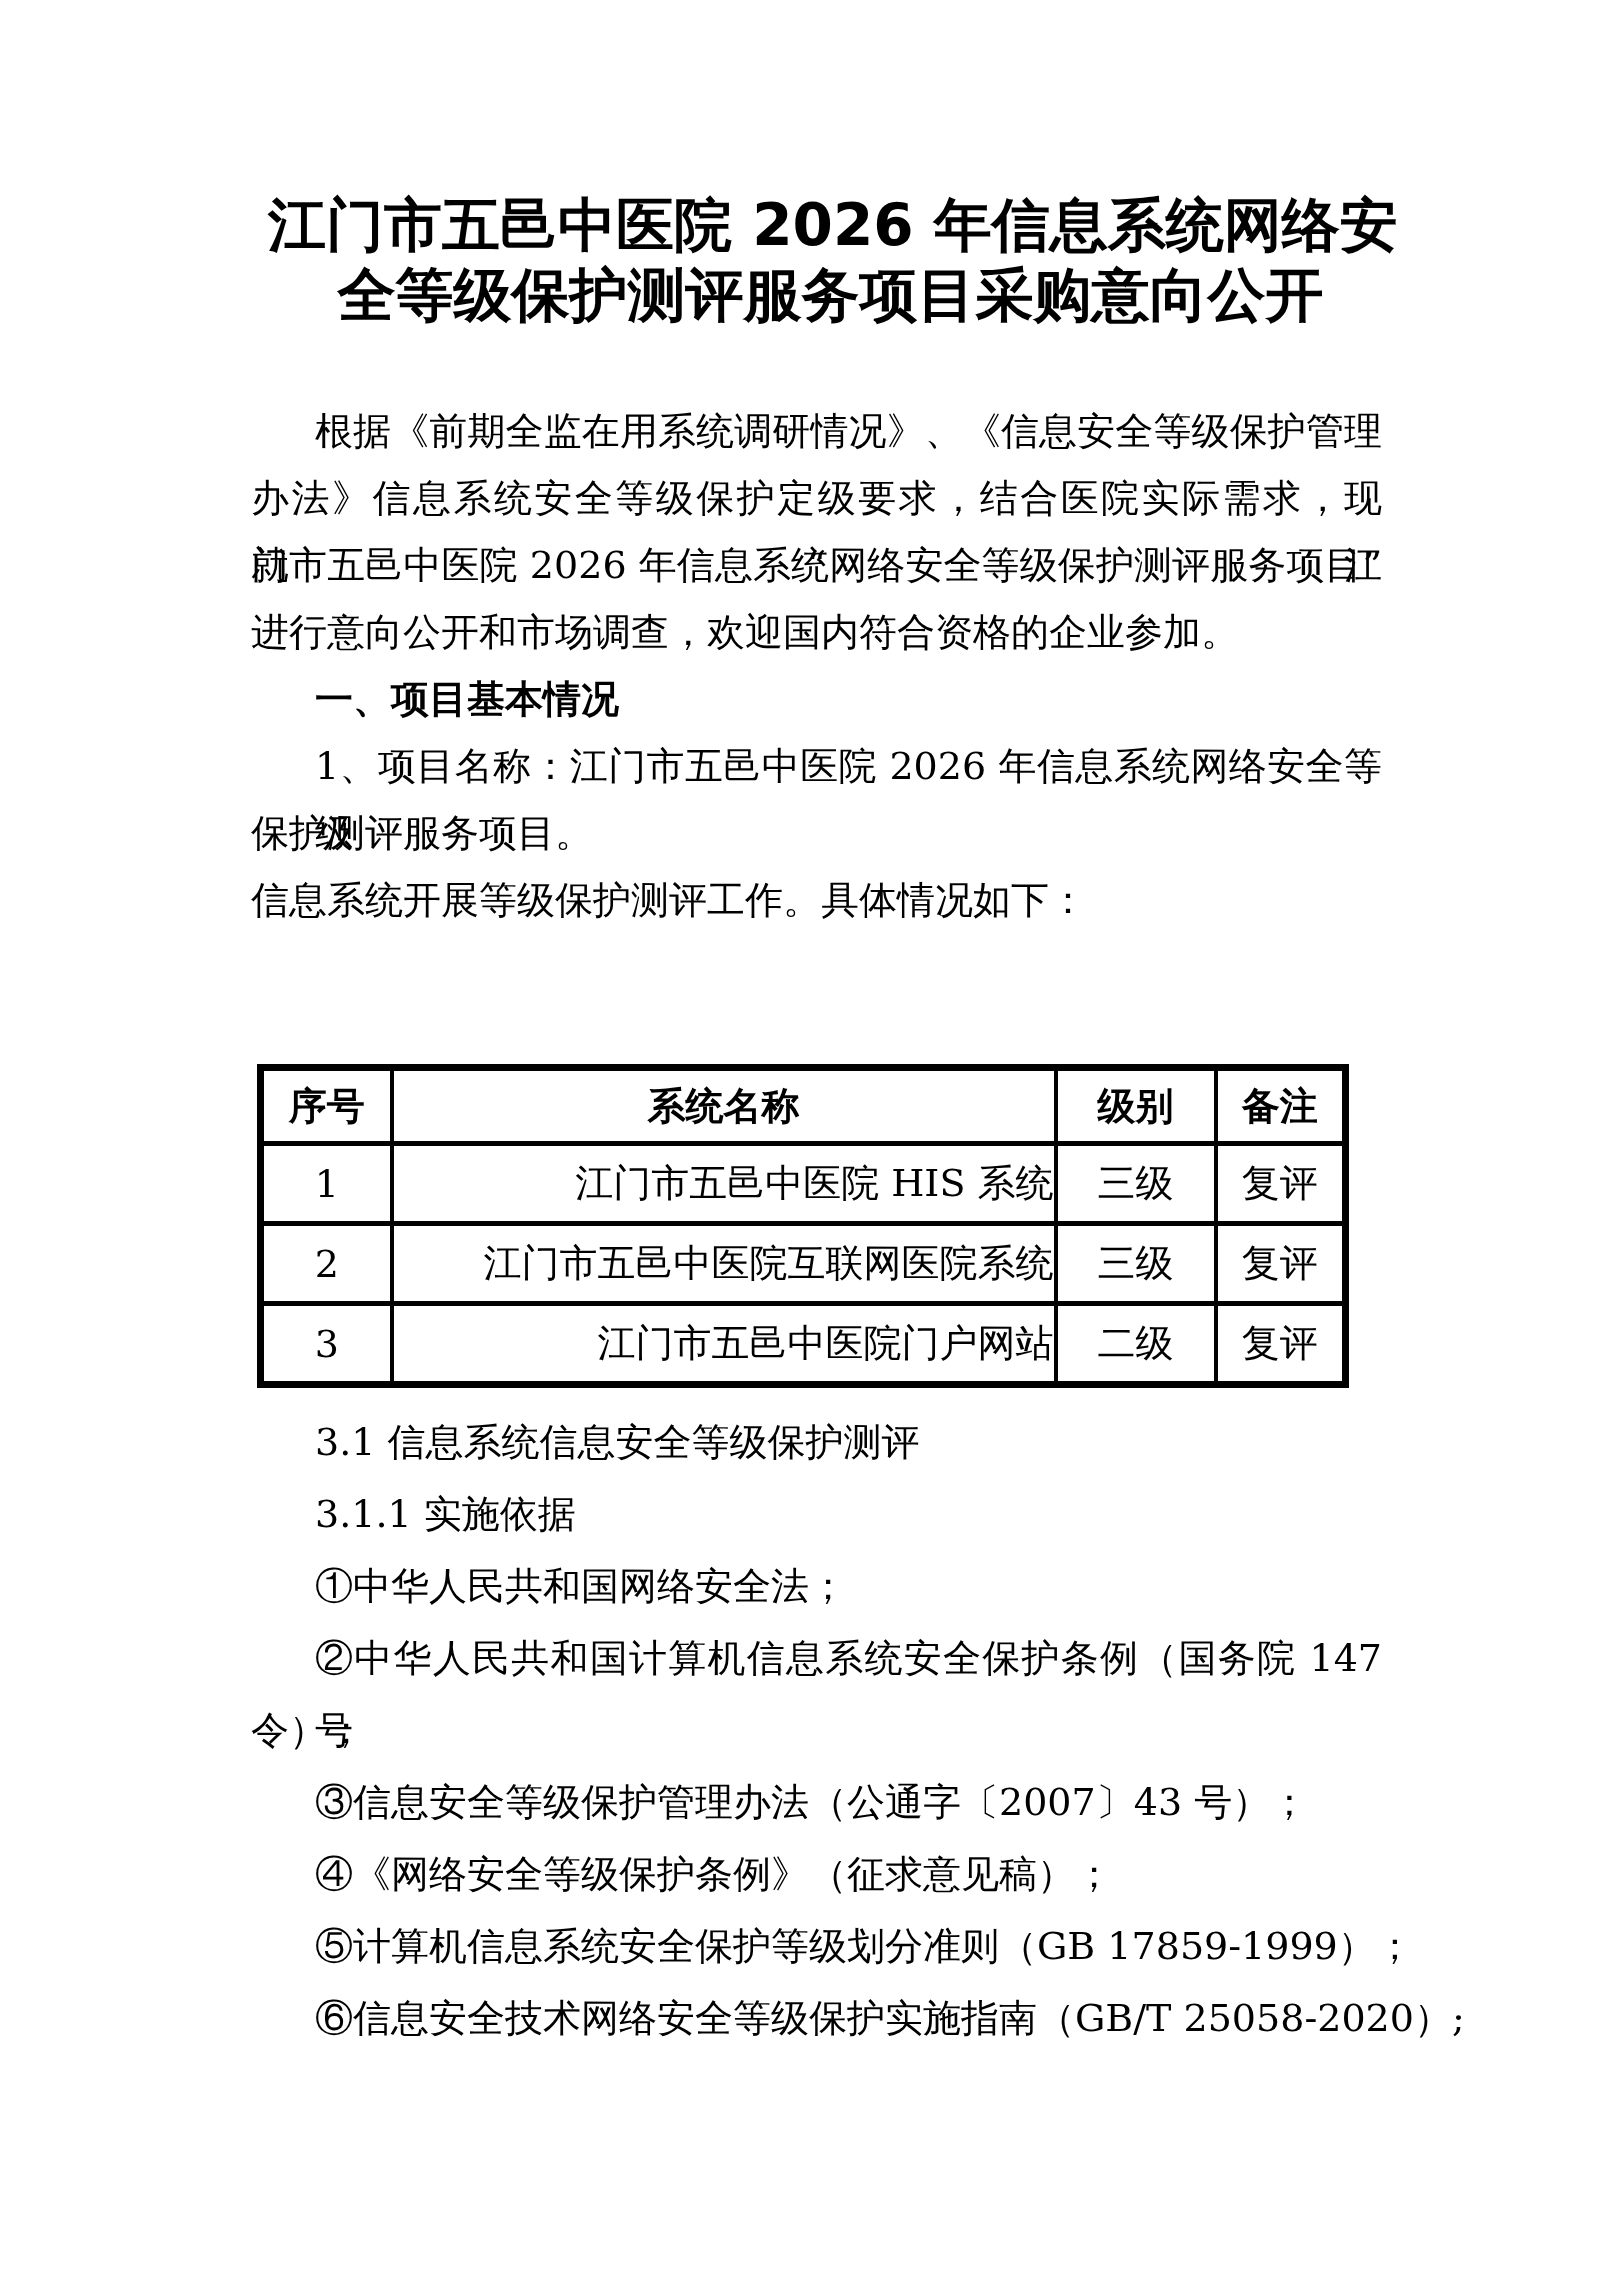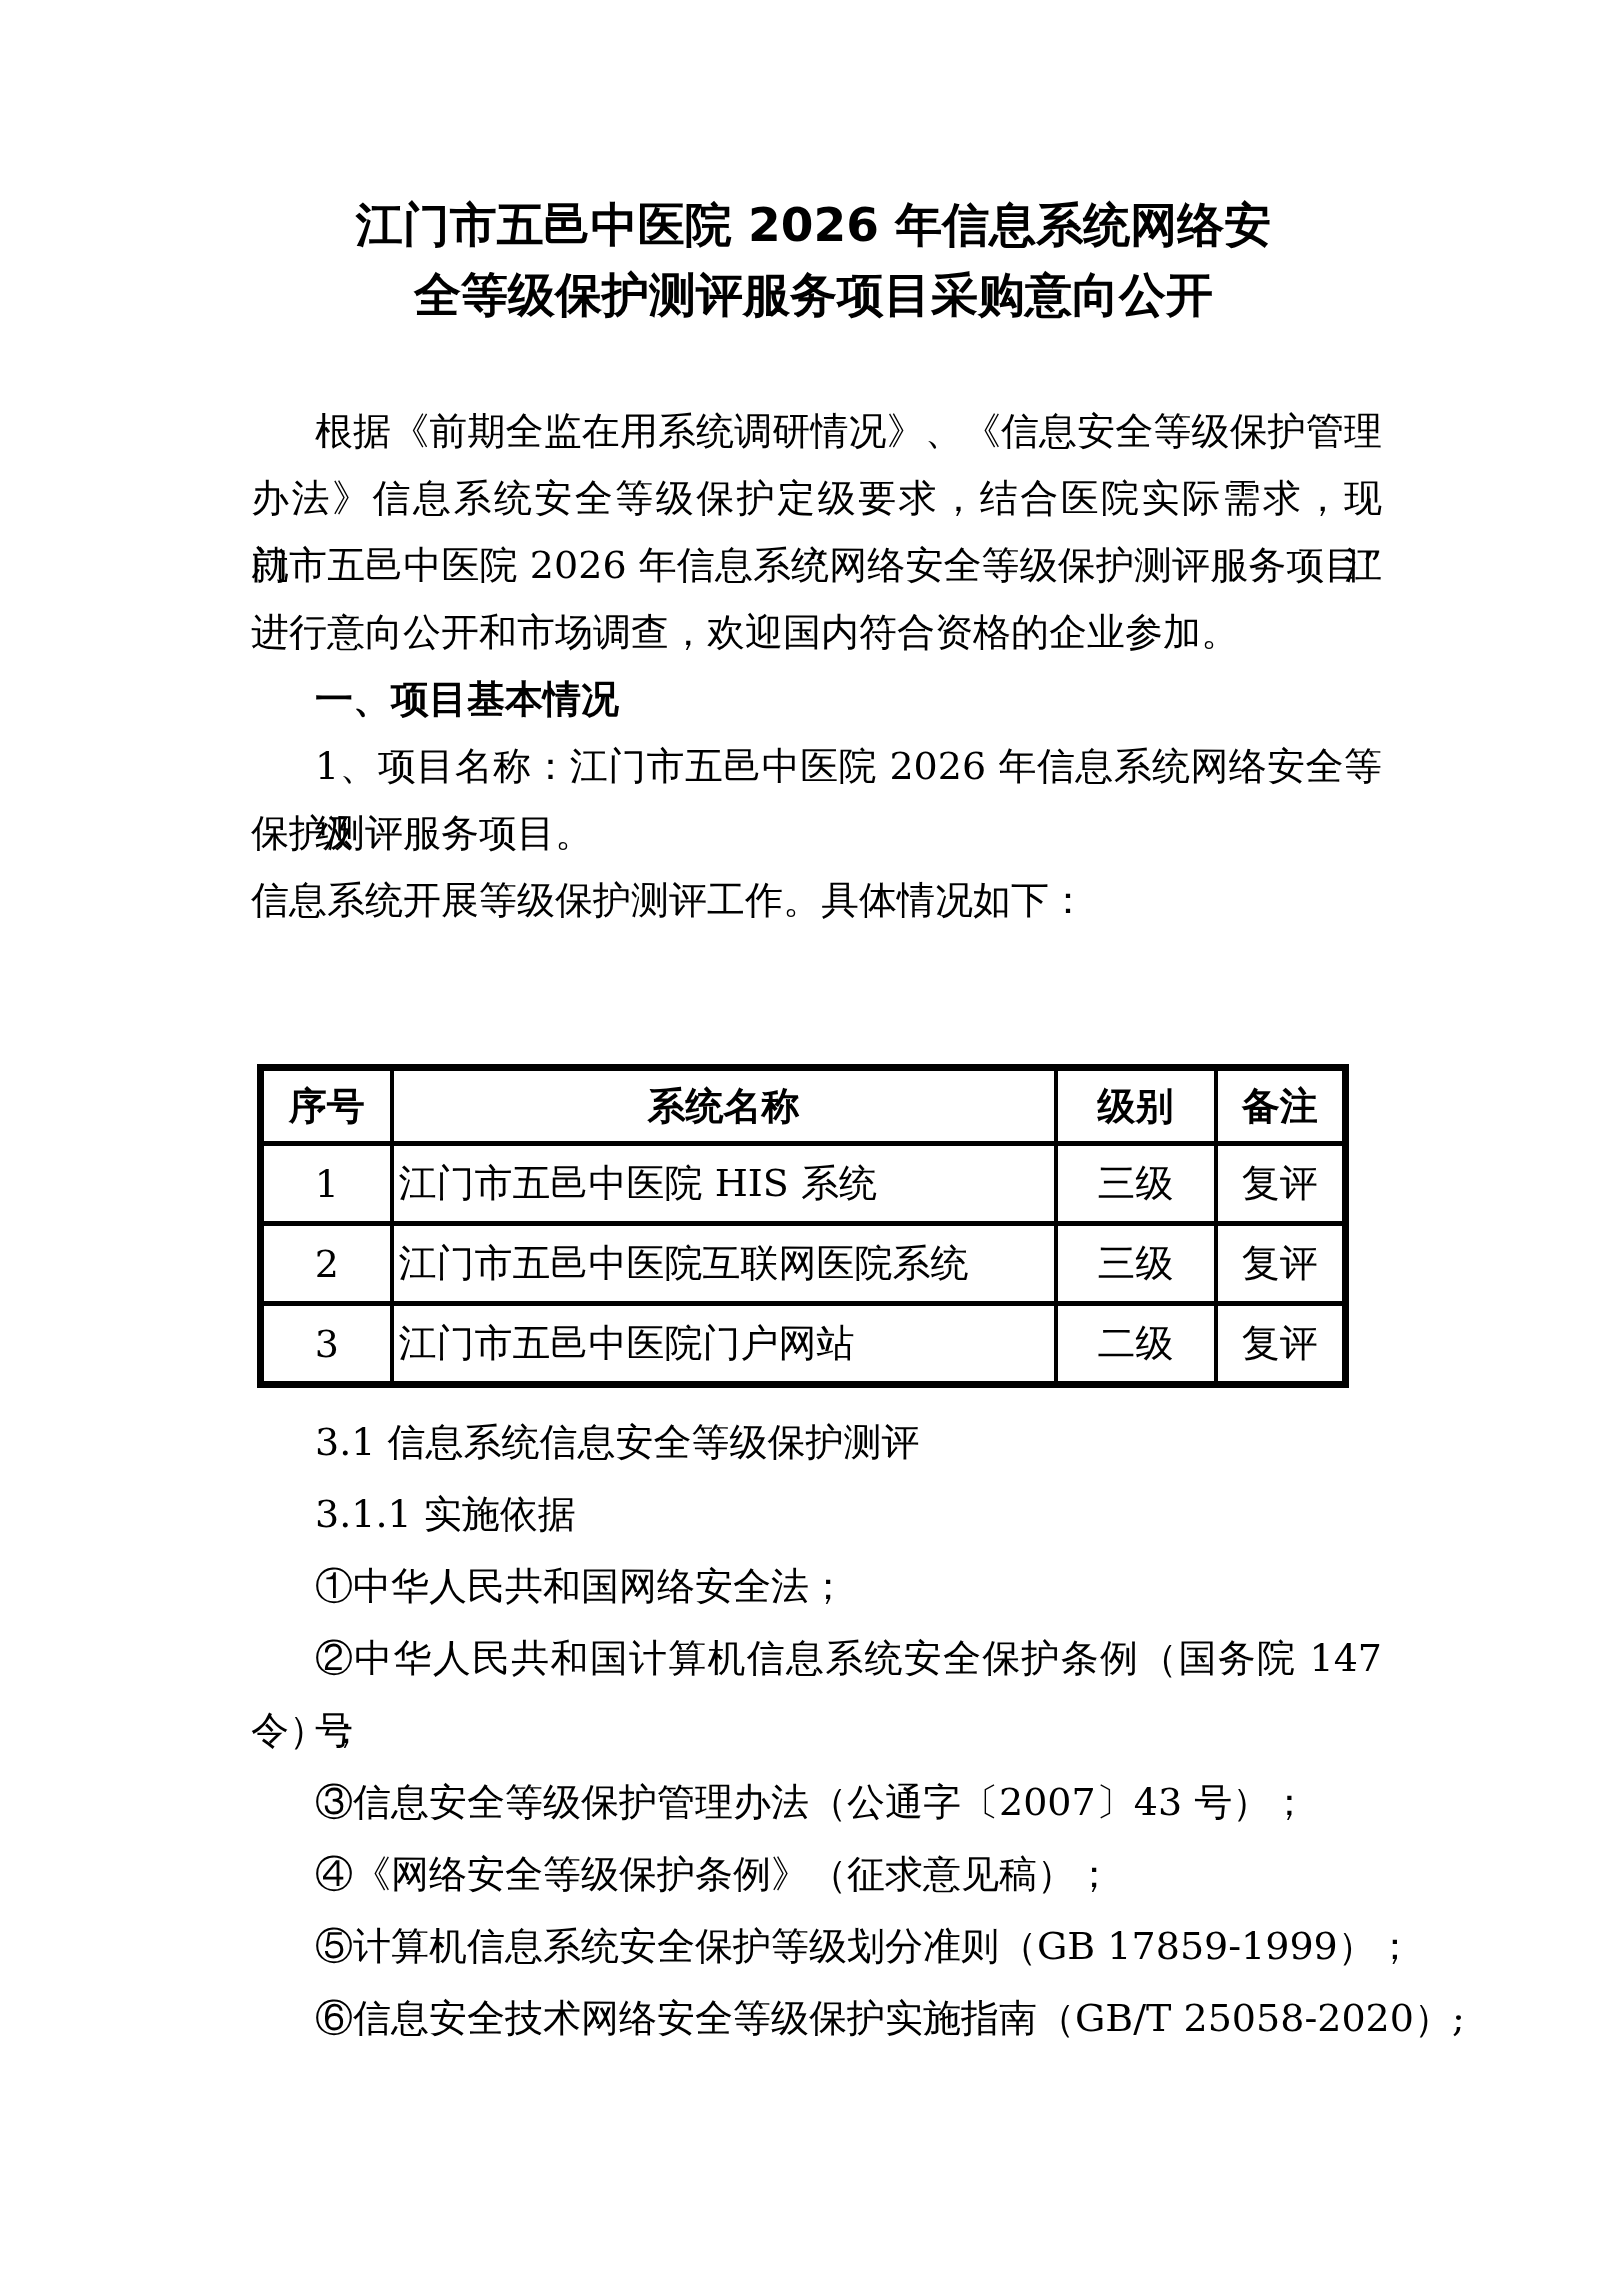--- a/index.html
+++ b/index.html
@@ -12,26 +12,26 @@
     width: 1623px;
     height: 2295px;
     background: #ffffff;
     color: #000000;
     overflow: hidden;
     font-family: "DejaVu Serif", serif;
   }
   .title {
     position: absolute;
     top: 190px;
-    left: 251px;
+    left: 268px;
     width: 1125px;
     text-align: center;
     font-family: "DejaVu Sans", sans-serif;
     font-weight: bold;
-    font-size: 47px;
+    font-size: 58px;
     line-height: 70px;
   }
   .title .line {
     height: 70px;
     white-space: nowrap;
   }
   .body {
     position: absolute;
     left: 251px;
     width: 1131px;
@@ -71,21 +71,21 @@
     vertical-align: middle;
     padding: 0;
     overflow: hidden;
   }
   .doc-table thead th {
     height: 70px;
     font-weight: bold;
   }
   .doc-table tbody td { height: 75px; }
   .doc-table td.name {
-    text-align: left;
+    text-align: right;
     padding-left: 5.1px;
   }
 </style>
 </head>
 <body>
 
 <div class="page">
   <div class="title">
       <div class="line">江门市五邑中医院 2026 年信息系统网络安</div>
       <div class="line">全等级保护测评服务项目采购意向公开</div>

